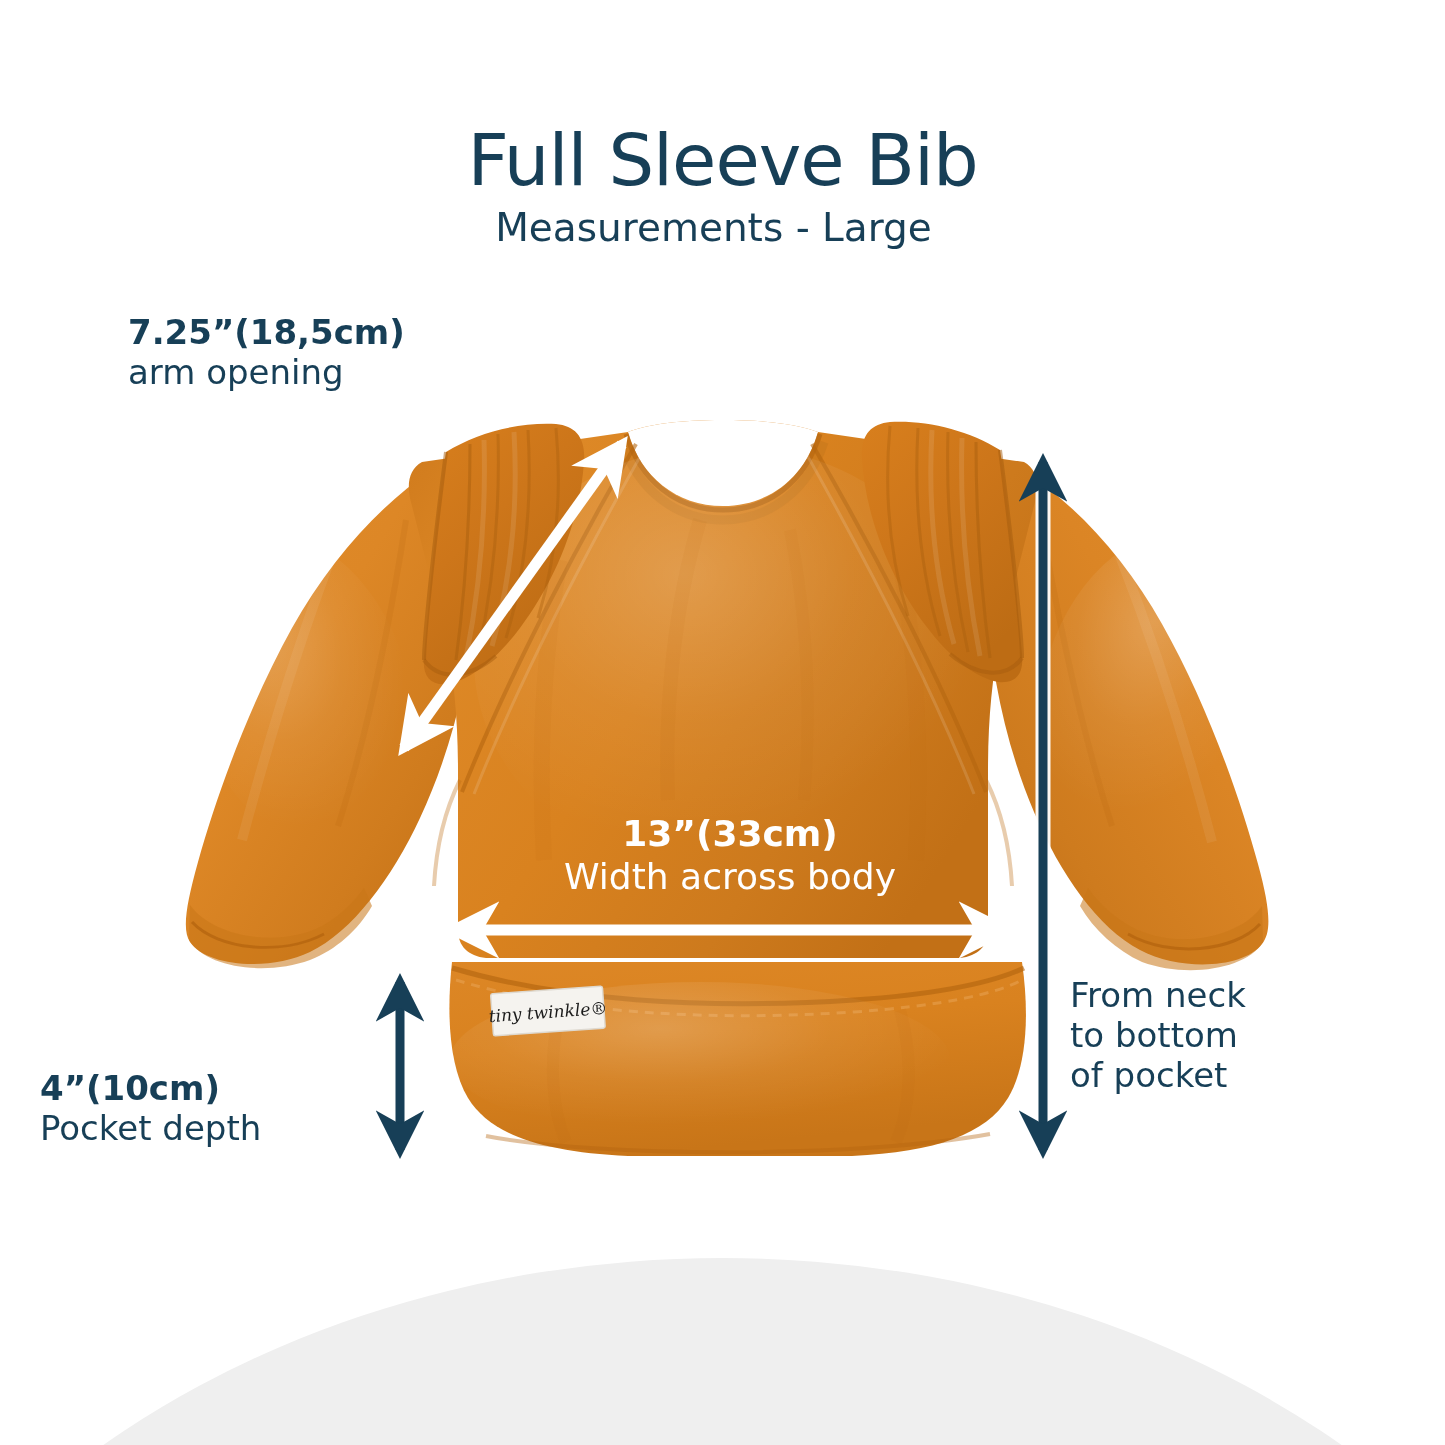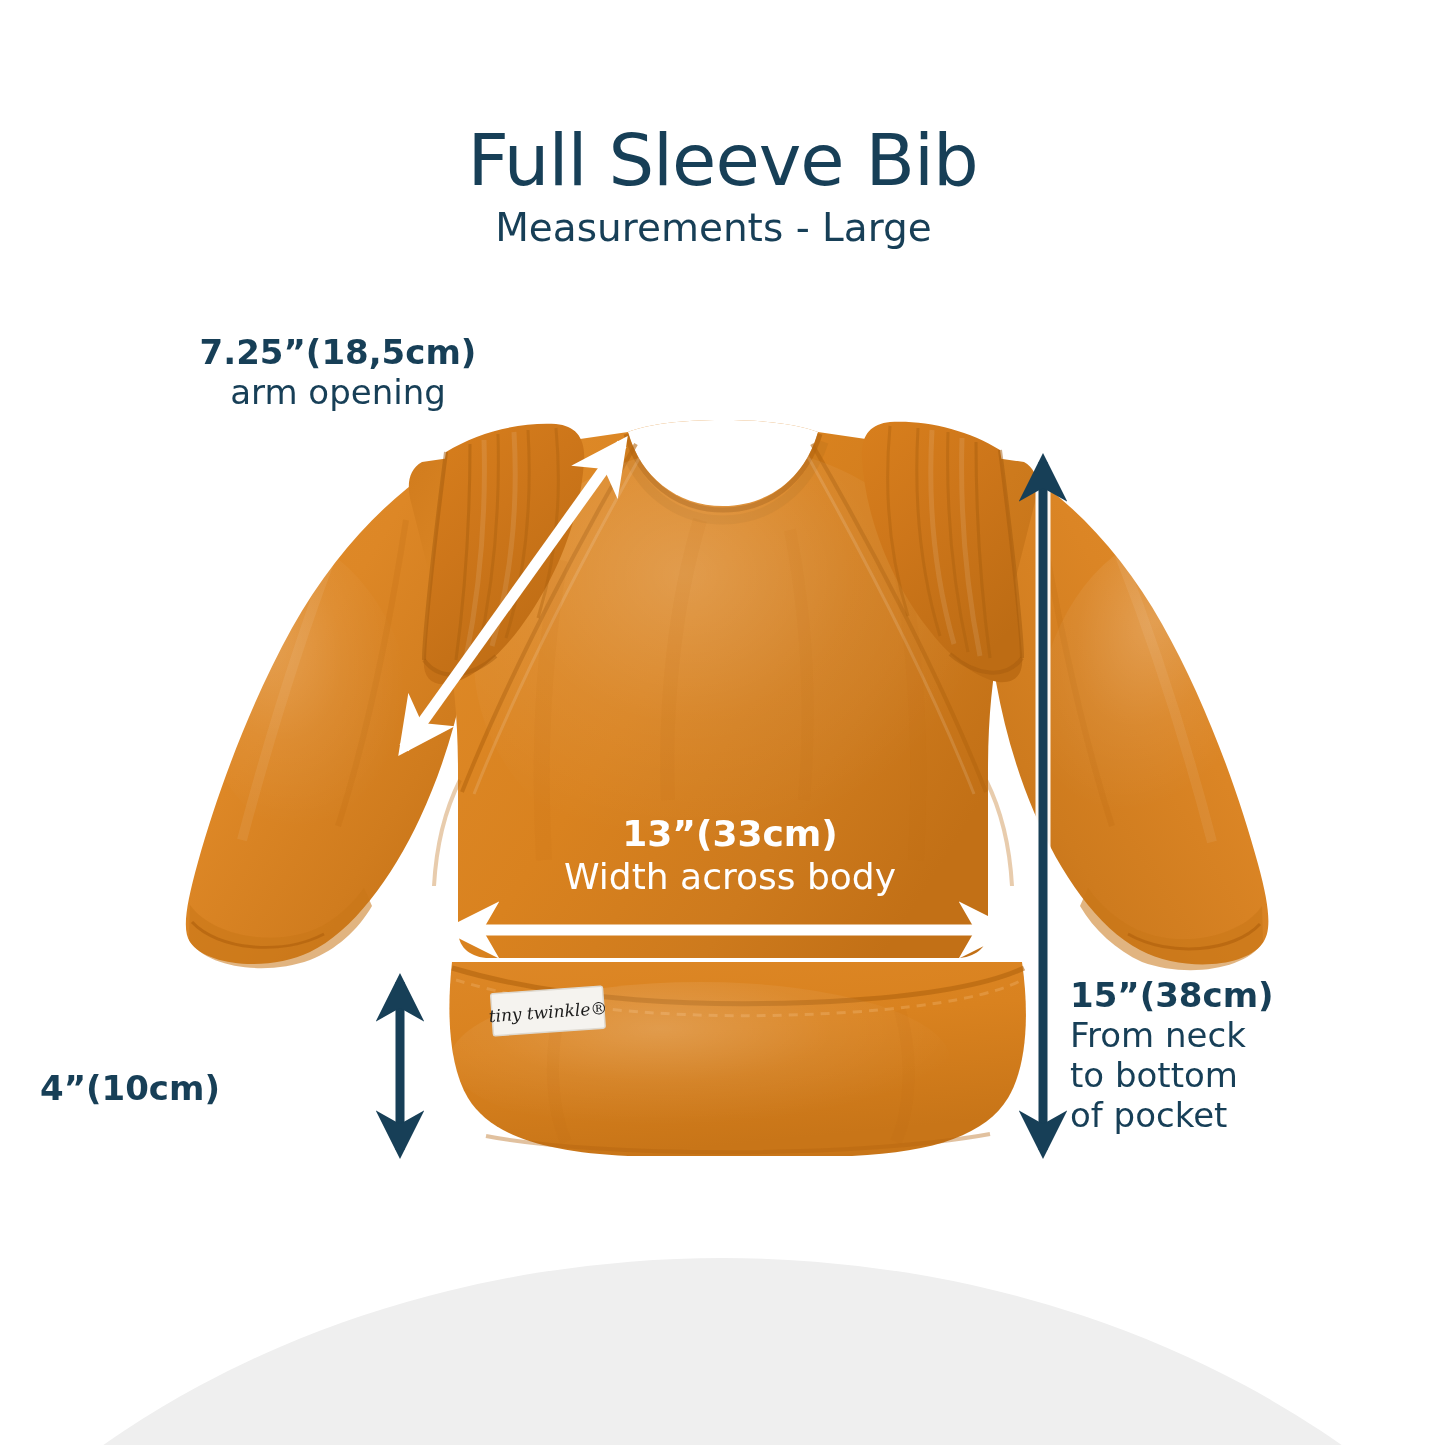--- a/index.html
+++ b/index.html
@@ -40,21 +40,21 @@
     color:#173f57;
     z-index:6;
     margin-left:44px;
   }
 
   
   .label{position:absolute;color:#173f57;line-height:1.18;z-index:7;}
   .label .big{font-size:34px;font-weight:bold;display:block;white-space:nowrap;}
   .label .sub{font-size:34px;font-weight:normal;display:block;white-space:nowrap;}
 
-  #lbl-arm{top:332px;left:128px;width:420px;text-align:center;}
+  #lbl-arm{top:312px;left:128px;width:420px;}
   #lbl-pocket{top:1068px;left:40px;width:340px;}
   #lbl-neck{top:975px;left:1070px;width:330px;text-align:left;}
 
   
   #lbl-width{
     position:absolute;top:812px;left:460px;width:540px;
     text-align:center;color:#ffffff;z-index:9;line-height:1.2;
   }
   #lbl-width .big{font-size:36px;font-weight:bold;display:block;}
   #lbl-width .sub{font-size:36px;font-weight:normal;display:block;text-align:center;}
@@ -294,22 +294,22 @@
     <span class="sub">arm opening</span>
   </div>
 
   <div id="lbl-width">
     <span class="big">13”(33cm)</span>
     <span class="sub">Width across body</span>
   </div>
 
   <div class="label" id="lbl-pocket">
     <span class="big">4”(10cm)</span>
+    <span class="sub">Pocket depth</span>
   </div>
 
   <div class="label" id="lbl-neck">
-    <span class="big">15”(38cm)</span>
     <span class="sub">From neck</span>
     <span class="sub">to bottom</span>
     <span class="sub">of pocket</span>
   </div>
 
 </div>
 
 </body></html>

